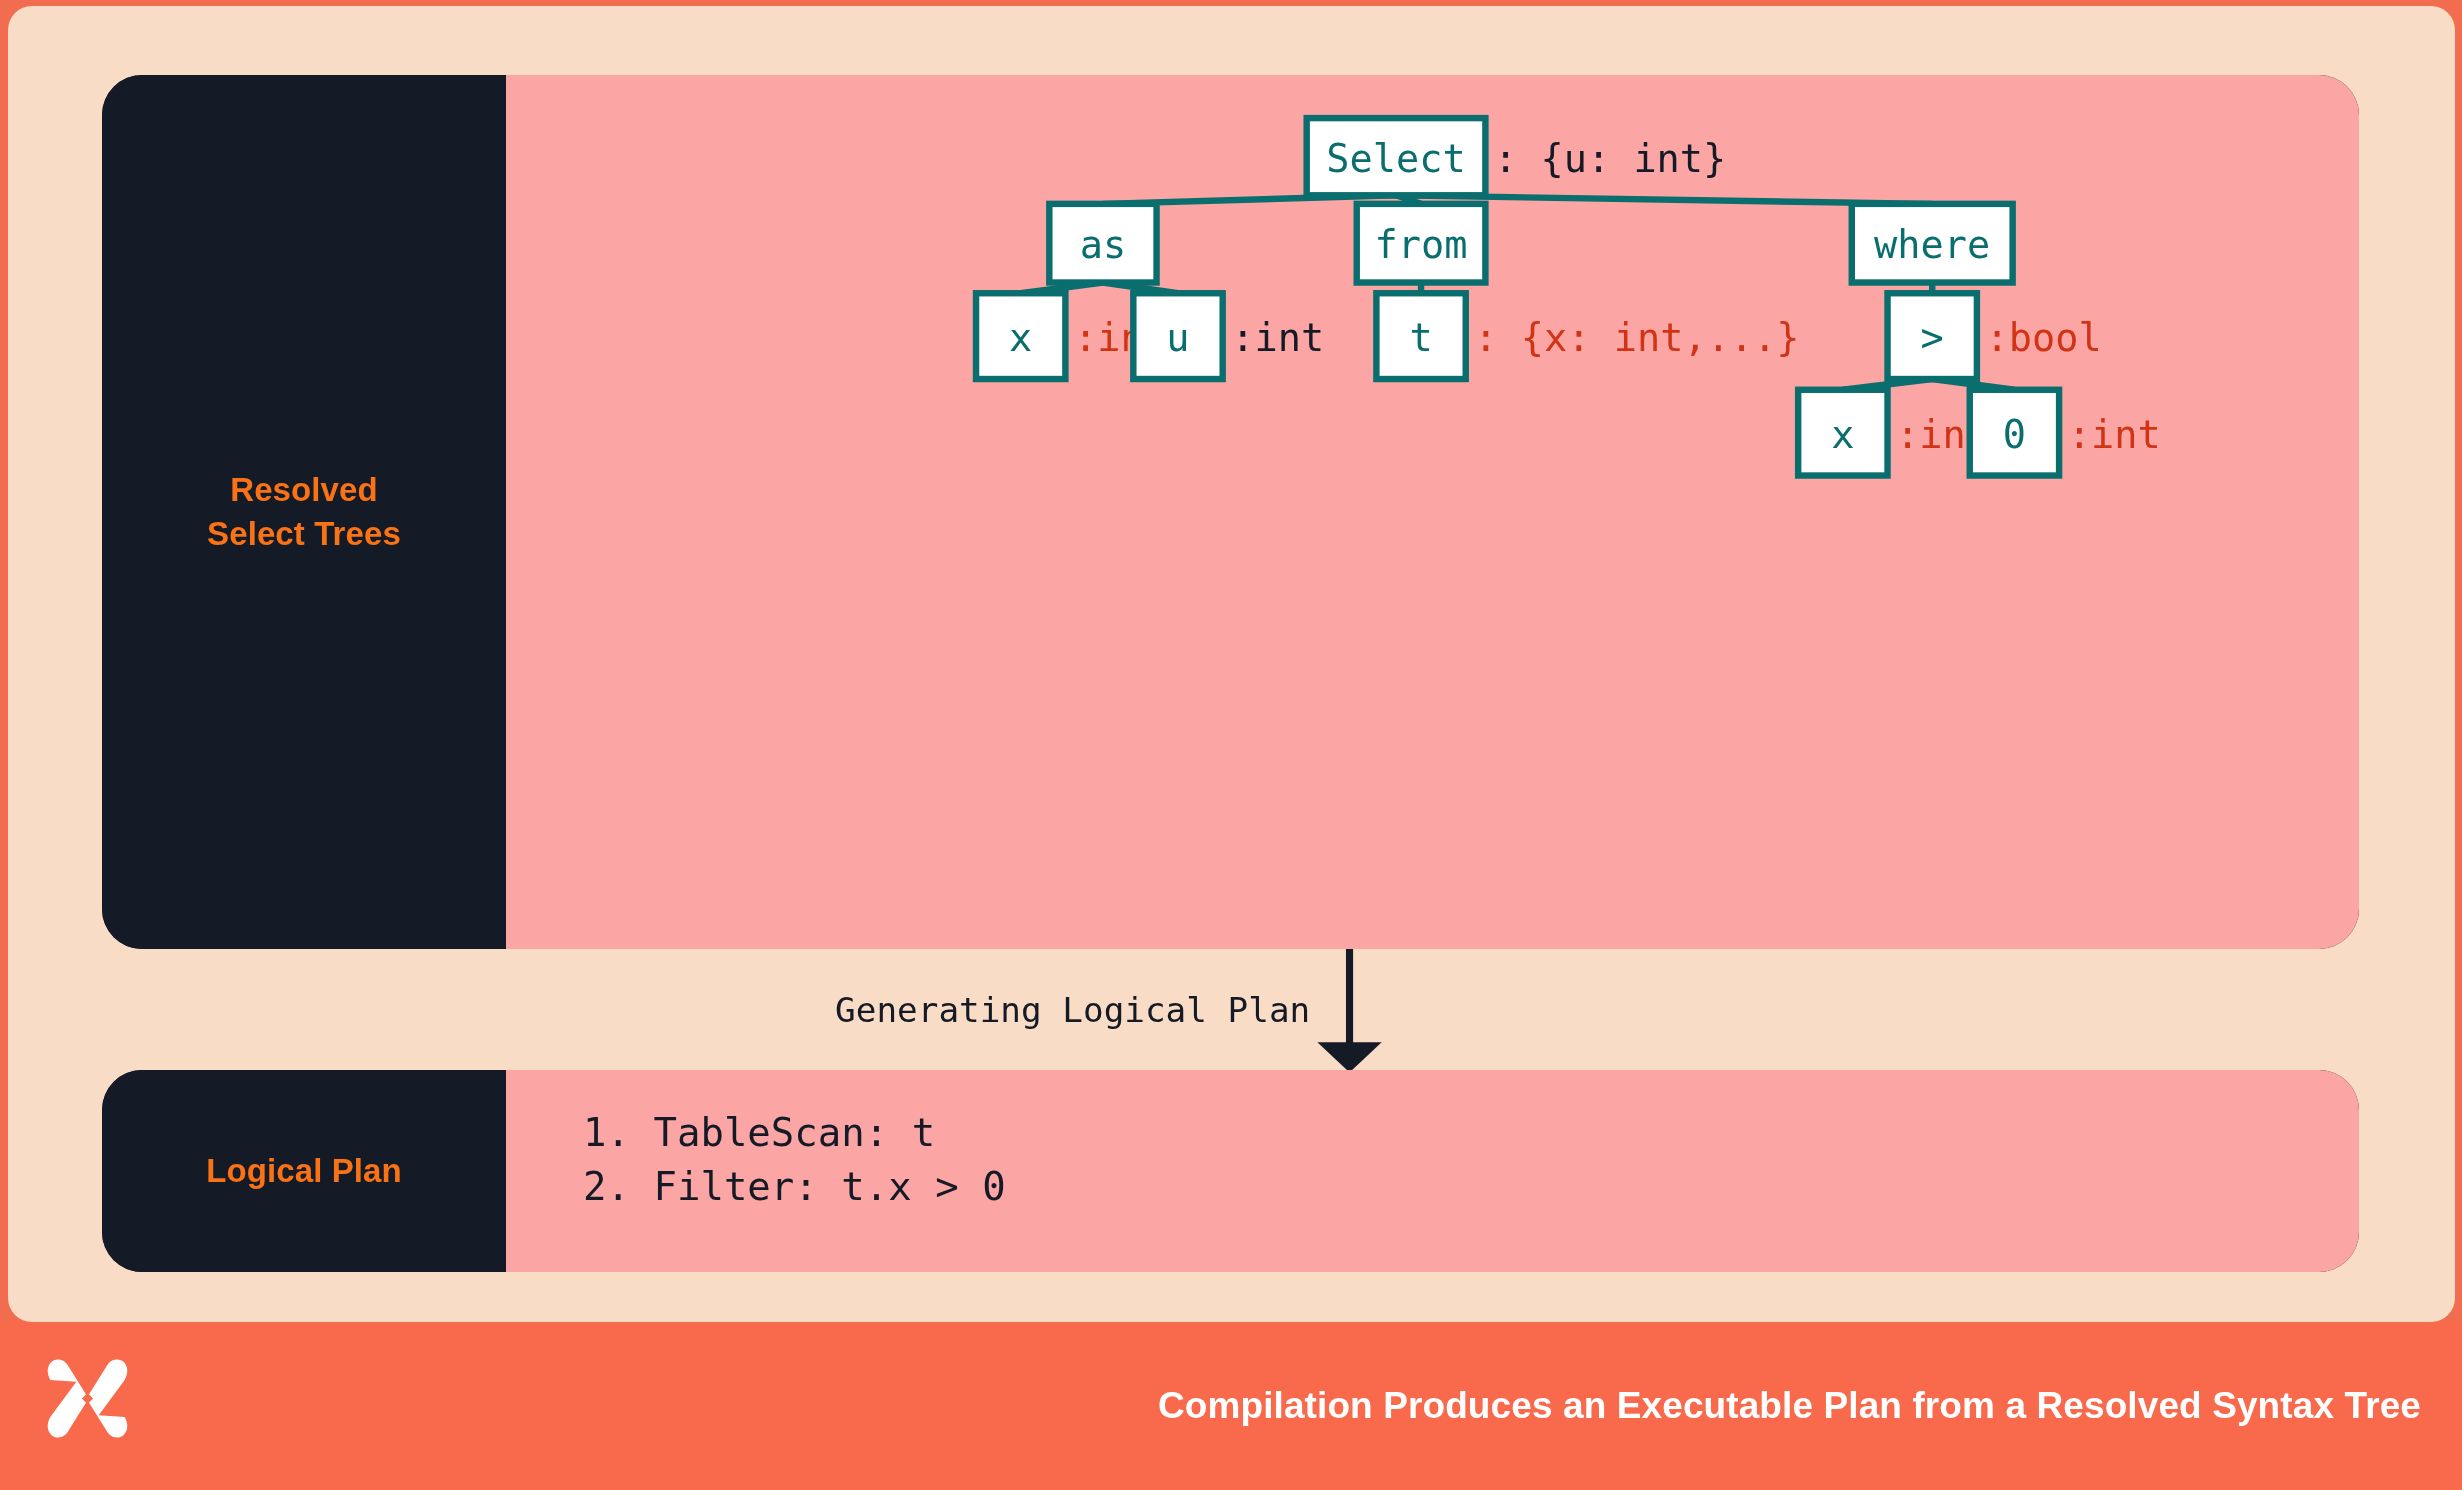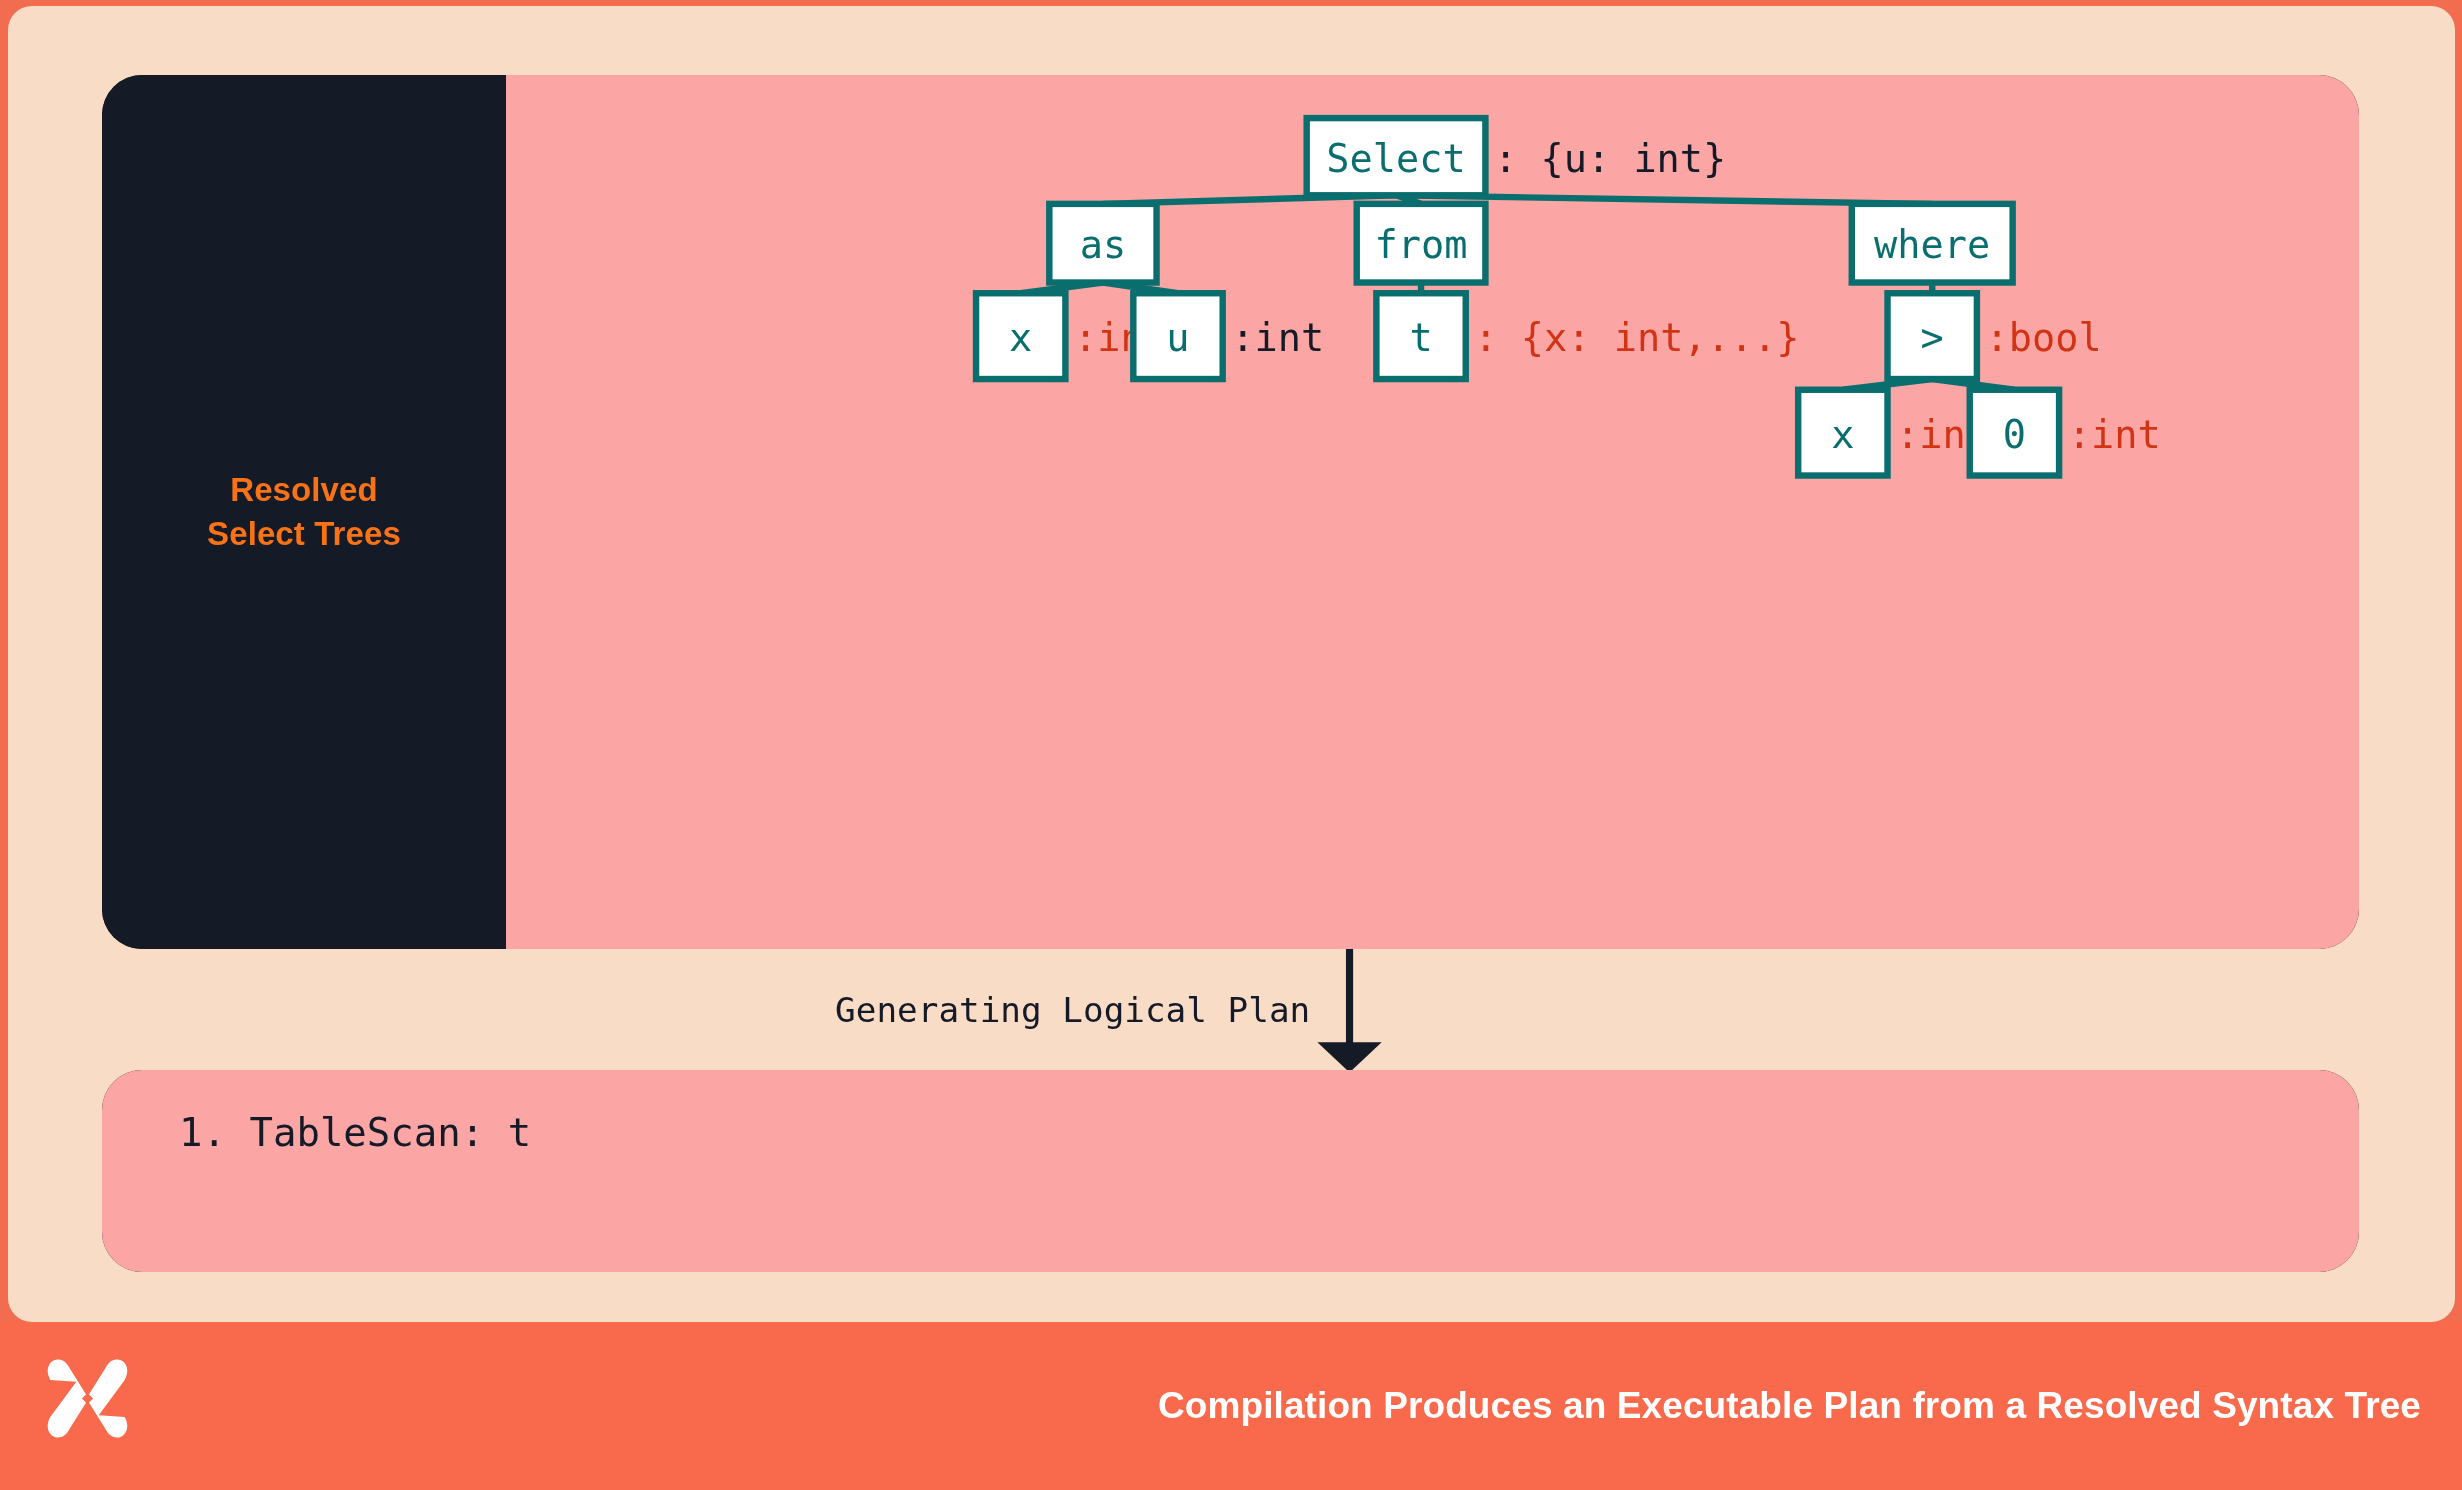--- a/index.html
+++ b/index.html
@@ -253,22 +253,25 @@
 
   <div class="connector">
     <svg viewBox="0 0 3157 170" preserveAspectRatio="none">
       <line x1="1745" y1="0" x2="1745" y2="132" stroke="#151A27" stroke-width="10"></line>
       <polygon points="1700,130 1790,130 1745,172" fill="#151A27"></polygon>
       <text class="connector-label" x="1690" y="85">Generating Logical Plan</text>
     </svg>
   </div>
 
   <div class="section section-plan">
+    <div class="sidebar">
+      <span>Logical Plan</span>
+    </div>
     <div class="panel">
-      <ul class="plan-list" id="plan-list"><li>1. TableScan: t</li></ul>
+      <ul class="plan-list" id="plan-list"><li>1. TableScan: t</li><li>2. Filter: t.x &gt; 0</li></ul>
     </div>
   </div>
 
   <div class="footer">
     <svg class="logo" viewBox="0 0 100 100">
       <path fill="#FFFFFF" d="M12,10 C18,6 26,8 30,16 L50,48 L70,16 C74,8 82,6 88,10
                C94,15 94,23 90,30 L62,68 L90,70 C94,77 94,85 88,90
                C82,94 74,92 70,84 L50,52 L30,84 C26,92 18,94 12,90
                C6,85 6,77 10,70 L38,32 L10,30 C6,23 6,15 12,10 Z"></path>
       <path fill="#F9694C" d="M50,44 L56,50 L50,56 L44,50 Z"></path>

